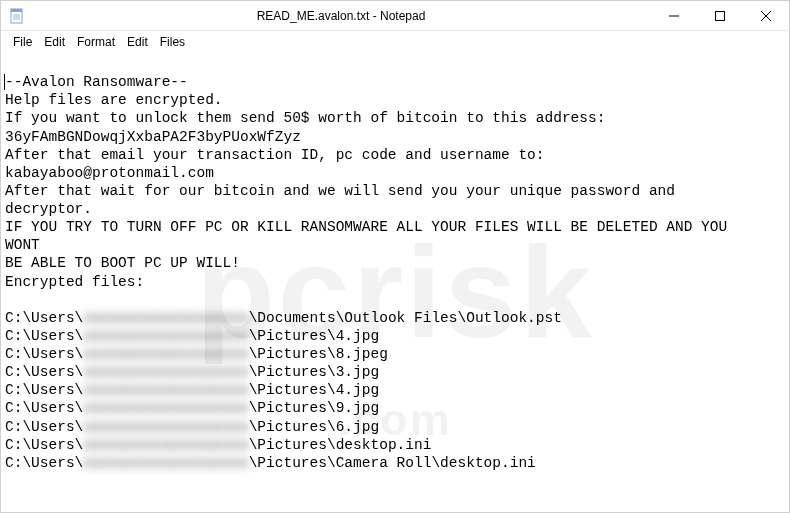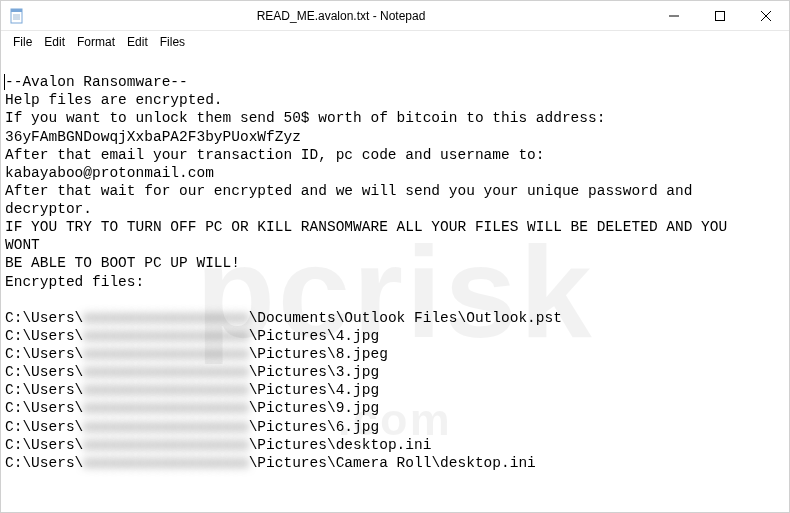--- a/index.html
+++ b/index.html
@@ -127,21 +127,21 @@
   <div class="menuitem">Files</div>
 </div>
 
 <div class="content">
 <span class="cursor-bar"></span><span>--Avalon Ransomware--</span>
 <span>Help files are encrypted.</span>
 <span>If you want to unlock them send 50$ worth of bitcoin to this address:</span>
 <span>36yFAmBGNDowqjXxbaPA2F3byPUoxWfZyz</span>
 <span>After that email your transaction ID, pc code and username to:</span>
 <span>kabayaboo@protonmail.com</span>
-<span>After that wait for our encrypted and we will send you your unique password and</span>
+<span>After that wait for our bitcoin and we will send you your unique password and</span>
 <span>decryptor.</span>
 <span>IF YOU TRY TO TURN OFF PC OR KILL RANSOMWARE ALL YOUR FILES WILL BE DELETED AND YOU</span>
 <span>WONT</span>
 <span>BE ABLE TO BOOT PC UP WILL!</span>
 <span>Encrypted files:</span>
 
 <span><span>C:\Users\</span><span class="blur">xxxxxxxxxxxxxxxxxxx</span><span>\Documents\Outlook Files\Outlook.pst</span></span>
 <span><span>C:\Users\</span><span class="blur">xxxxxxxxxxxxxxxxxxx</span><span>\Pictures\4.jpg</span></span>
 <span><span>C:\Users\</span><span class="blur">xxxxxxxxxxxxxxxxxxx</span><span>\Pictures\8.jpeg</span></span>
 <span><span>C:\Users\</span><span class="blur">xxxxxxxxxxxxxxxxxxx</span><span>\Pictures\3.jpg</span></span>

